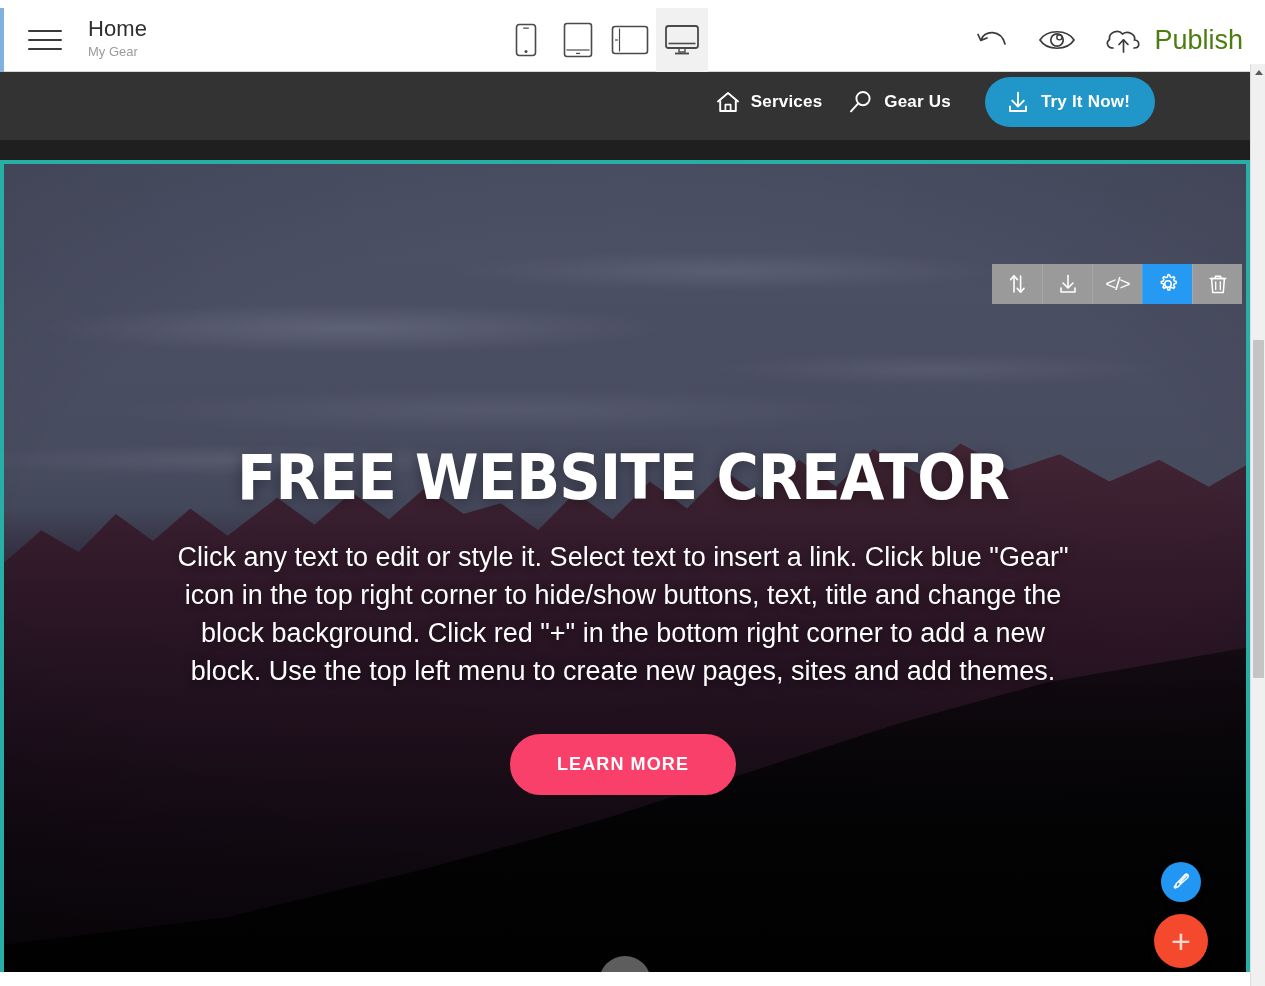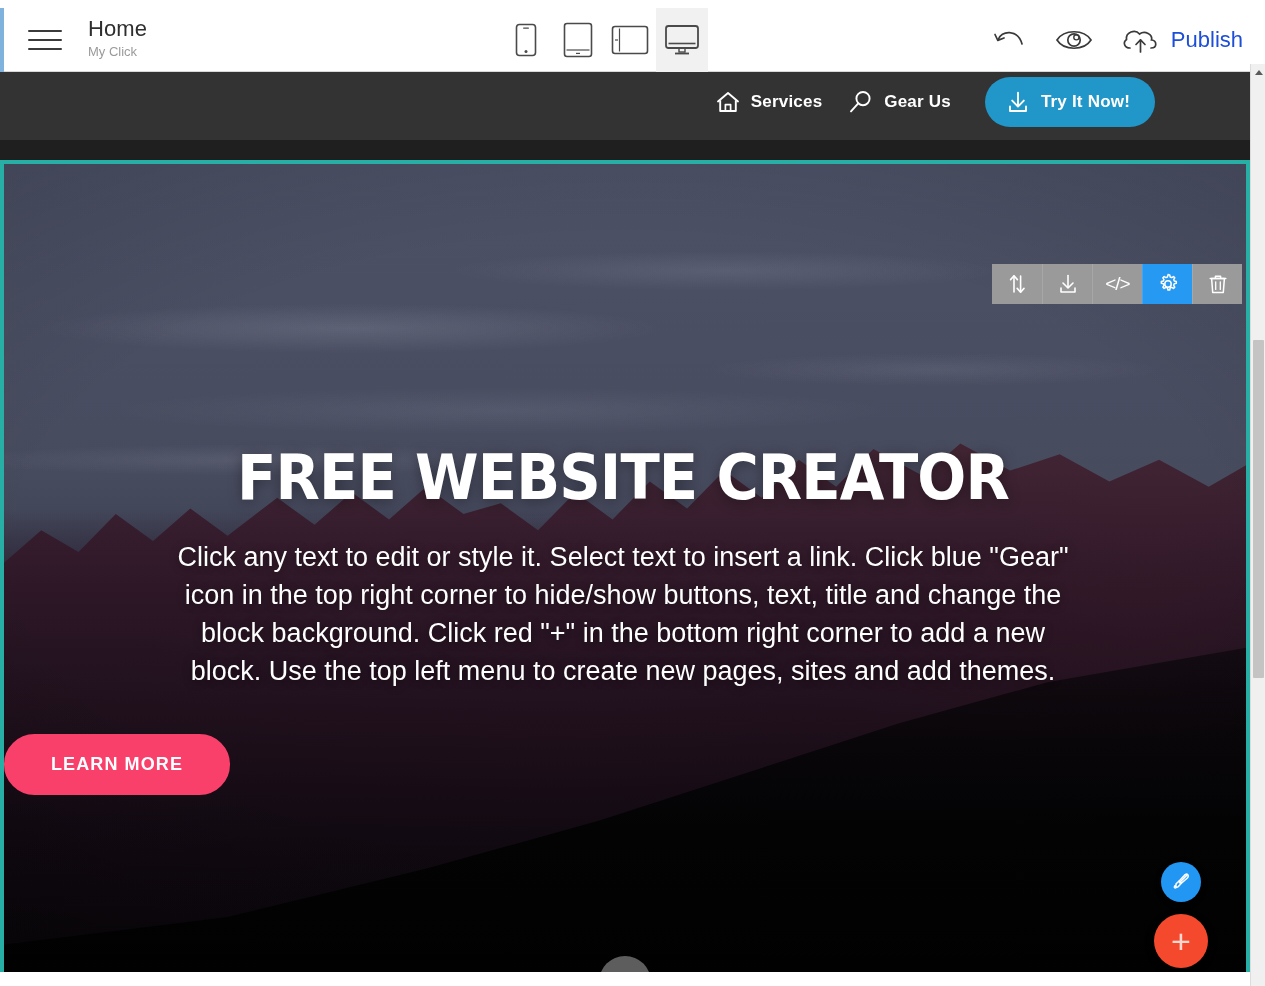--- a/index.html
+++ b/index.html
@@ -71,21 +71,21 @@
     position: absolute; right: 22px; top: 0;
     height: 64px; display: flex; align-items: center; gap: 26px;
   }
   .topbar-icon-btn {
     display: flex; align-items: center; cursor: pointer;
   }
   #publish-button {
     display: flex; align-items: center; gap: 9px; cursor: pointer;
   }
   #publish-label {
-    font-size: 22px; color: #1d4ed8; font-weight: 400;
+    font-size: 27px; color: #4d7c0f; font-weight: 400;
   }
 
   
   #canvas {
     position: absolute; top: 64px; left: 0;
     width: 1250px; height: 908px;
     background: #222222;
     overflow: hidden;
   }
 
@@ -221,21 +221,21 @@
     margin: 24px auto 0;
     width: 920px;
     color: #ffffff;
     font-size: 27px;
     line-height: 38px;
     font-weight: 400;
     text-shadow: 0 1px 10px rgba(0,0,0,.45);
   }
   #hero-buttons {
     margin-top: 44px;
-    display: flex; justify-content: space-between; gap: 28px;
+    display: flex; justify-content: center; gap: 28px;
   }
   #learn-more-button {
     background: #f9406b;
     color: #fff;
     border: 3px solid #f9406b;
     border-radius: 34px;
     padding: 17px 44px;
     font-size: 18px; font-weight: 700;
     letter-spacing: 1.1px;
     cursor: pointer;
@@ -340,21 +340,21 @@
   <div id="left-accent-strip"></div>
 
   <div id="hamburger-button">
     <span></span>
     <span></span>
     <span></span>
   </div>
 
   <div id="page-title-group">
     <div id="page-title-text">Home</div>
-    <div id="site-name-text">My Click</div>
+    <div id="site-name-text">My Gear</div>
   </div>
 
   <div id="device-switcher">
 
     <div class="device-btn">
       <svg width="22" height="34" viewBox="0 0 22 34">
         <rect x="1.5" y="1.5" width="19" height="31" rx="3" fill="none" stroke="#4a4a4a" stroke-width="1.6"></rect>
         <rect x="8" y="4.4" width="6" height="1.3" rx="0.6" fill="#4a4a4a"></rect>
         <circle cx="11" cy="28.6" r="1.5" fill="#4a4a4a"></circle>
       </svg>

